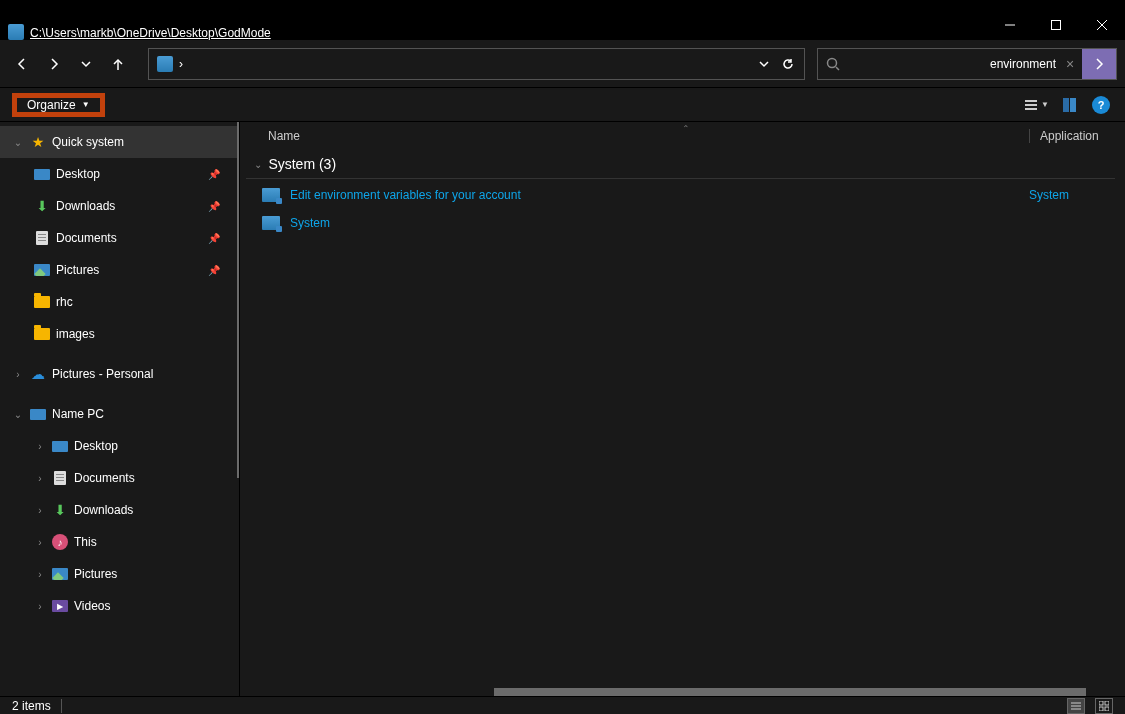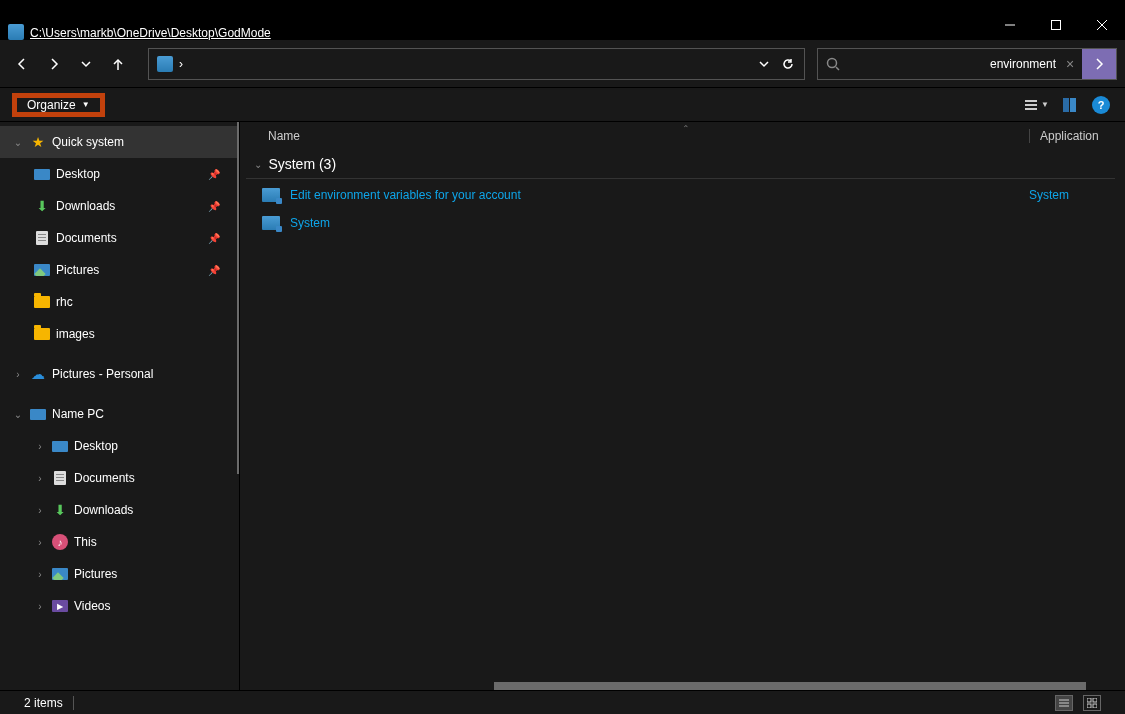--- a/index.html
+++ b/index.html
@@ -211,22 +211,22 @@
   }
   .row .ricon{width:18px;height:14px;background:linear-gradient(#4a9cd4,#2a7cb4);border-radius:1px;margin-right:10px;position:relative;}
   .row .ricon::after{content:"";position:absolute;right:-2px;bottom:-2px;width:6px;height:6px;background:#3a88c7;border-radius:1px;}
   .row .rname{flex:1;}
   .row .rapp{width:80px;text-align:left;}
   .content-scroll{position:absolute;bottom:0;left:254px;right:14px;height:8px;}
   .content-scroll .thumb{height:100%;background:#6b6b6b;width:96%;}
 
   
   .statusbar{
-    height:24px;background:#191919;border-top:1px solid #000;
-    display:flex;align-items:center;padding:0 24px;
+    height:18px;background:#191919;border-top:1px solid #000;
+    display:flex;align-items:center;padding:0 12px;
     color:#fff;font-size:12px;gap:10px;
   }
   .statusbar .sep{width:1px;height:14px;background:#555;}
   .statusbar .spacer{flex:1;}
   .vmode{width:18px;height:16px;border:1px solid #666;display:flex;align-items:center;justify-content:center;}
   .vmode.active{background:#444;}
   .vmode svg{width:10px;height:10px;stroke:#ccc;stroke-width:1;fill:none;}
 </style>
 </head>
 <body>

